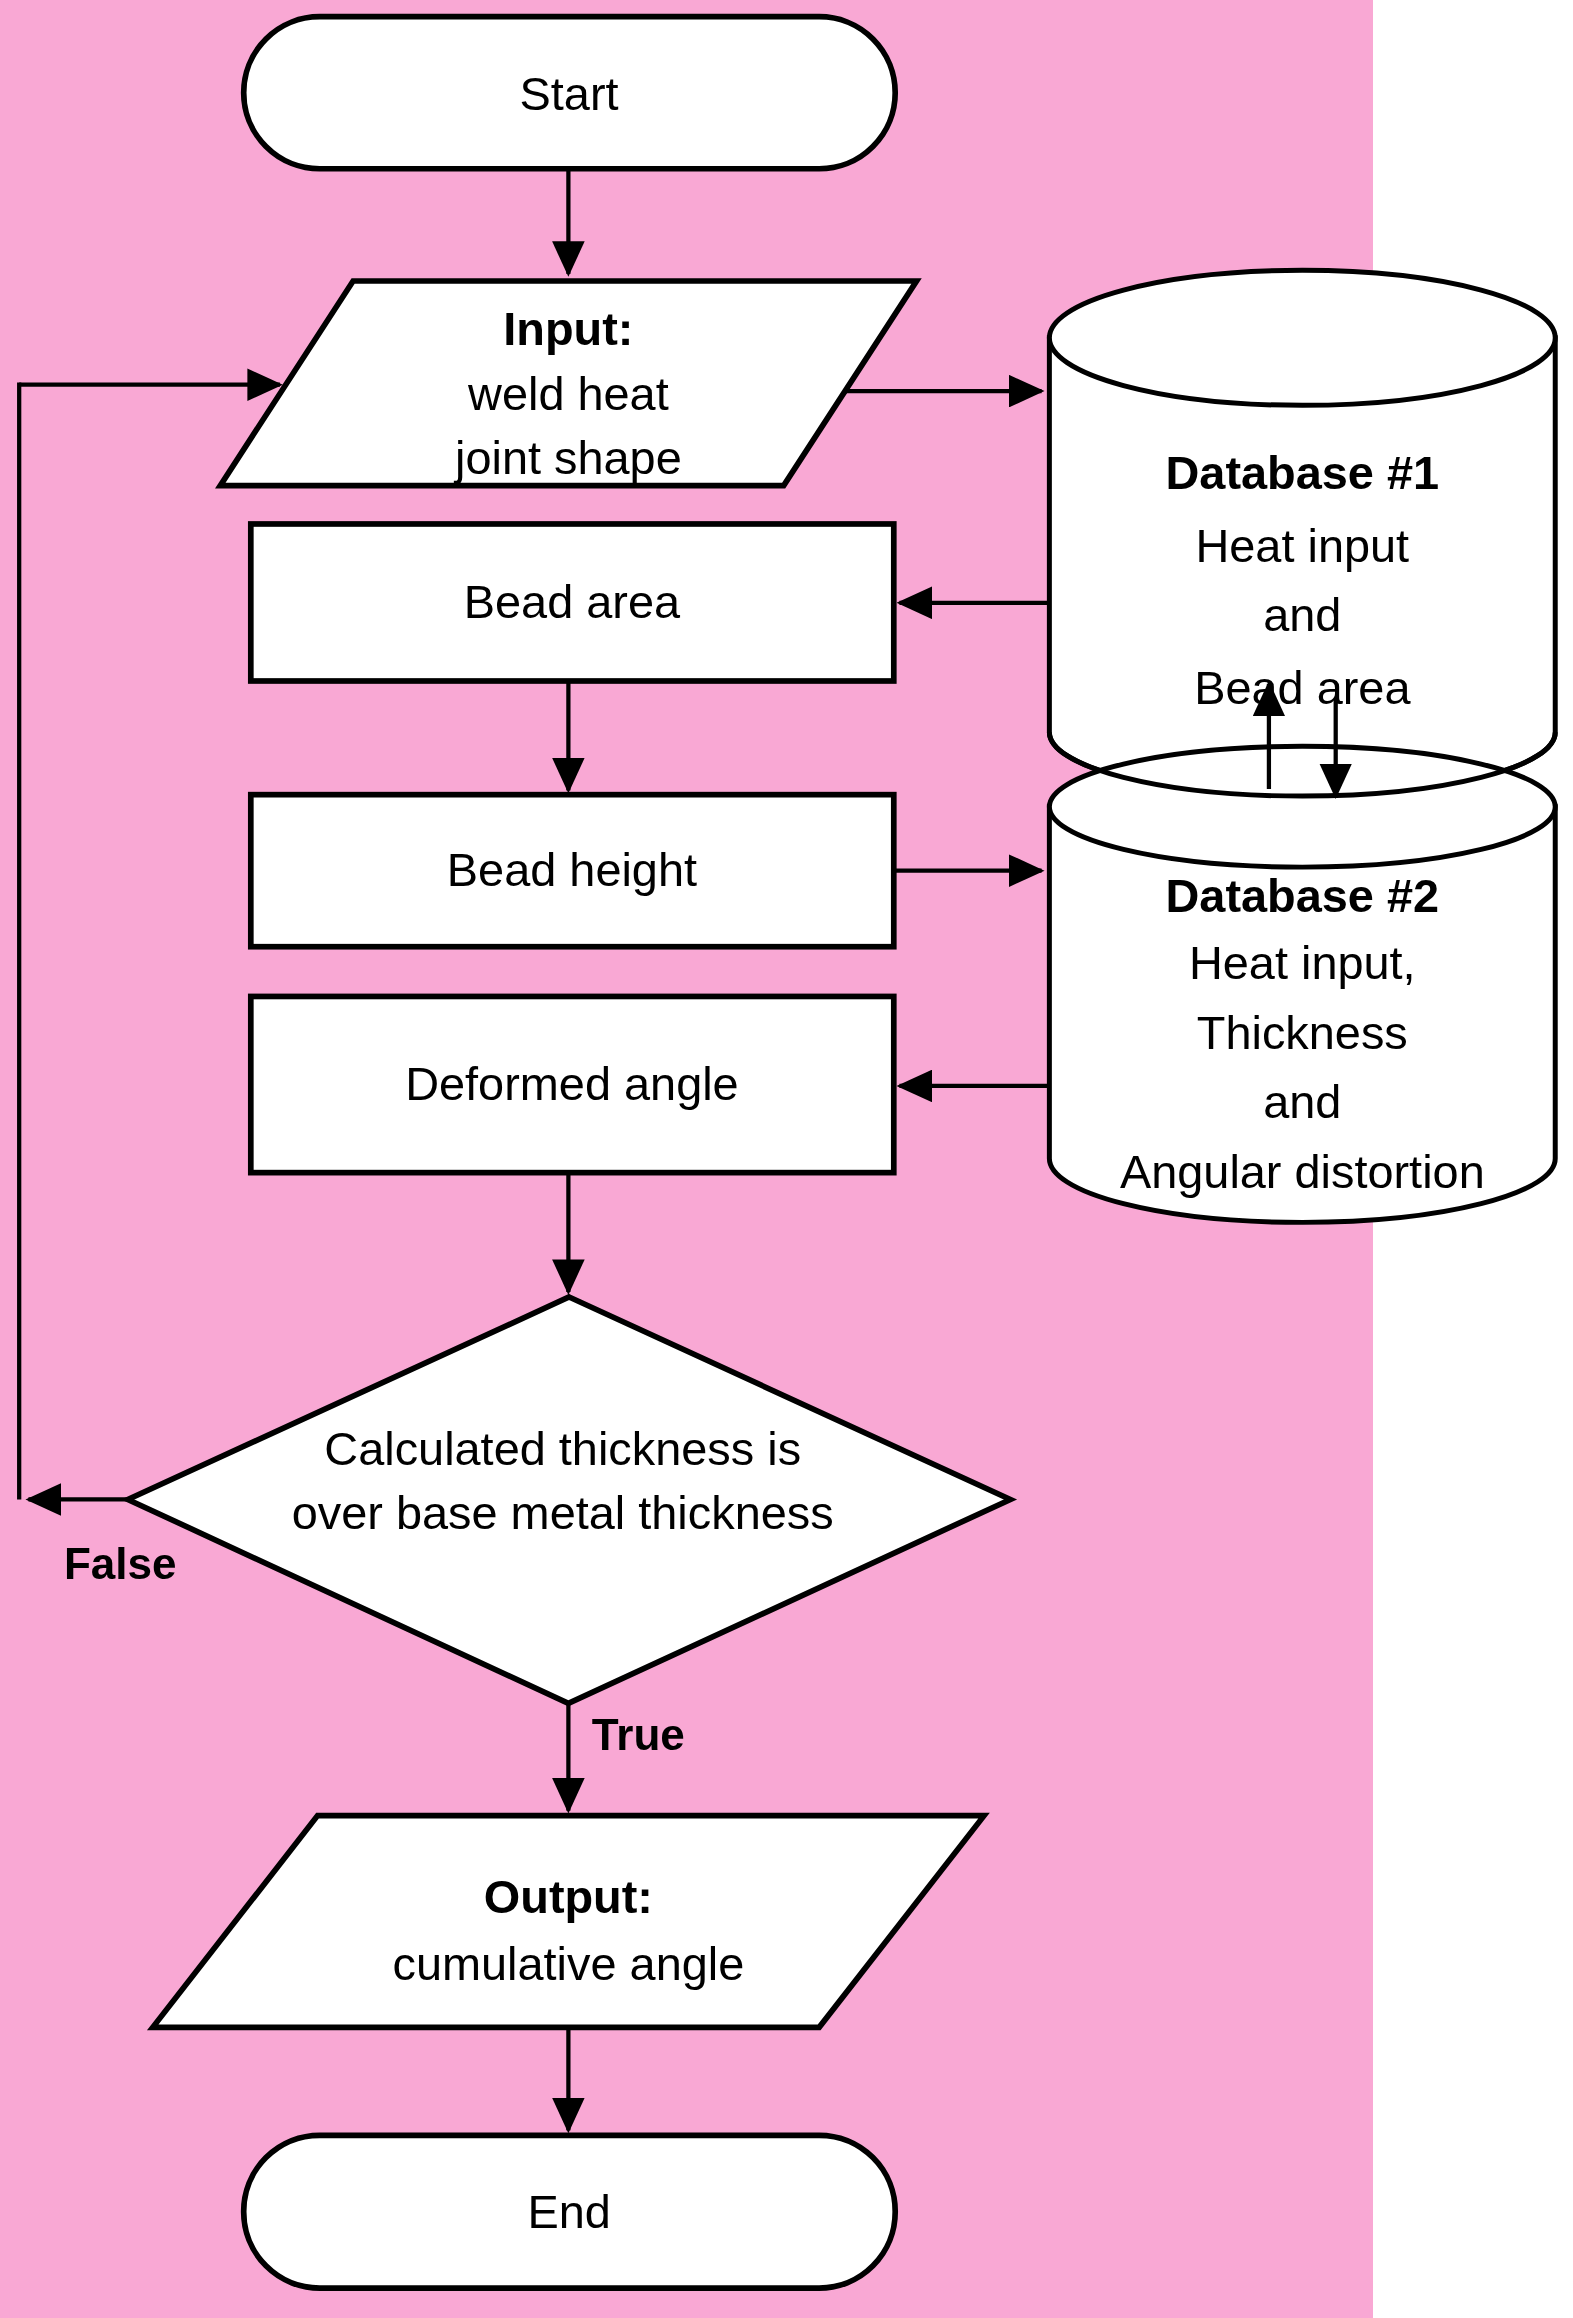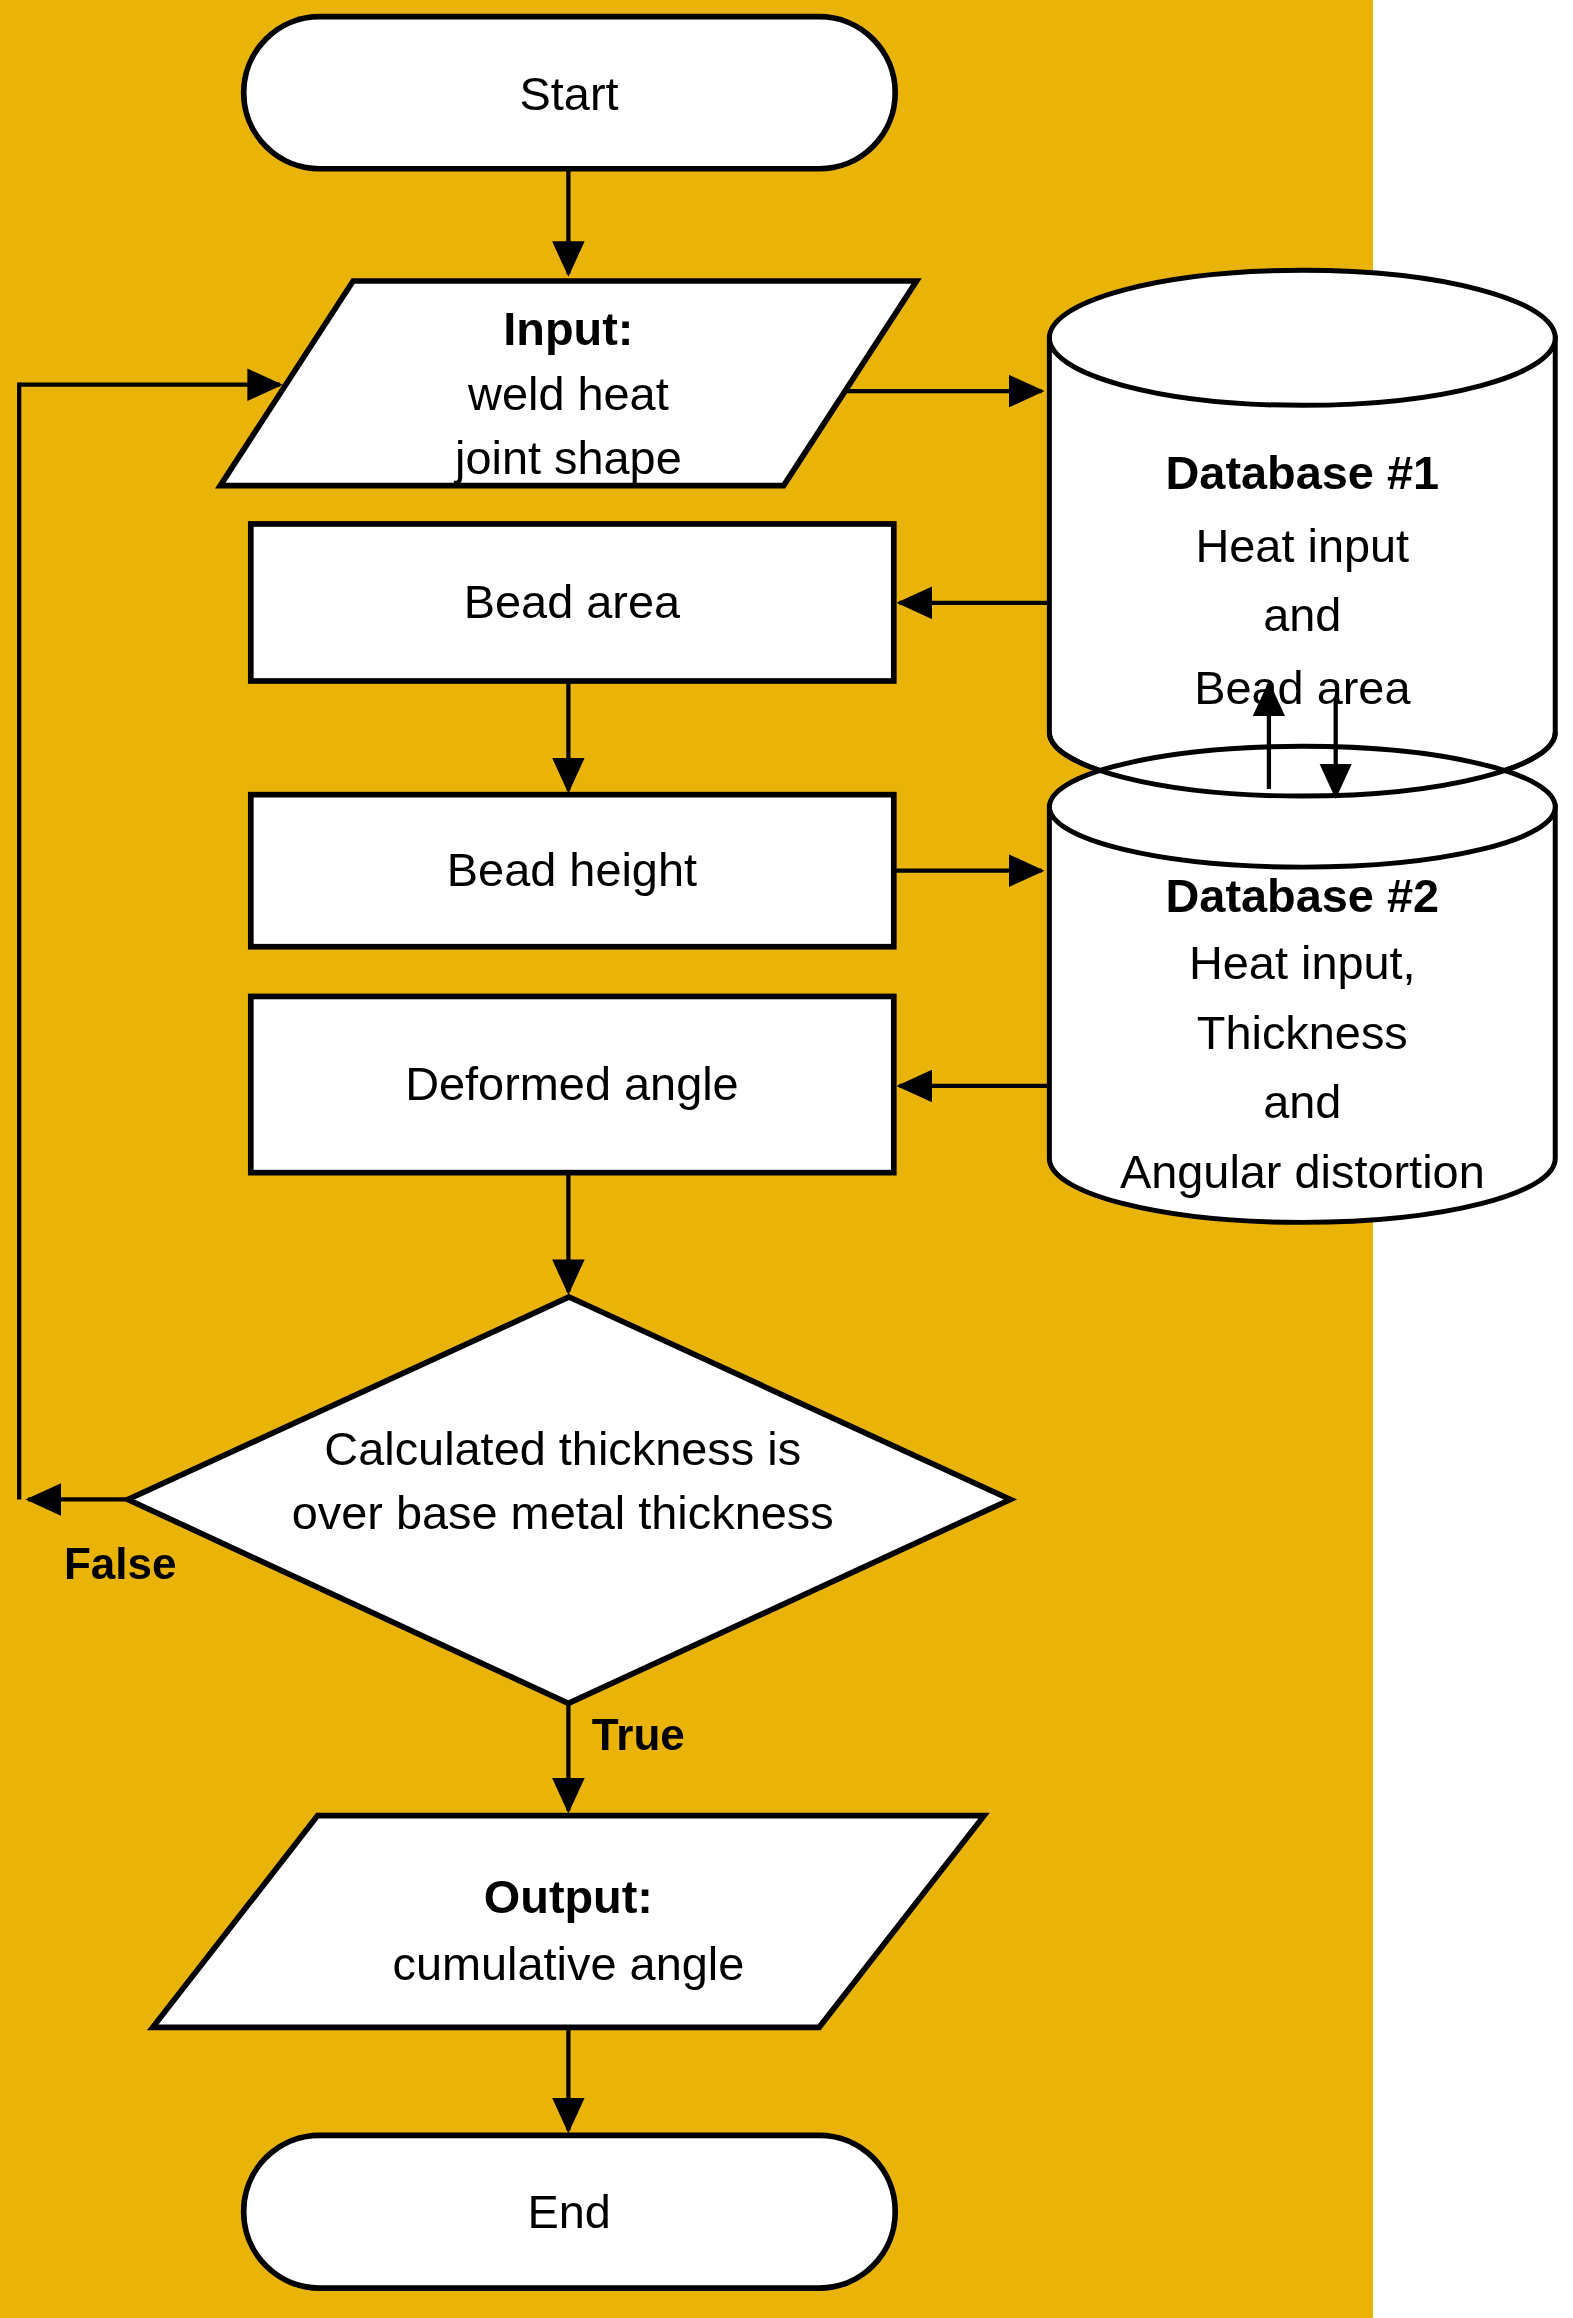--- a/index.html
+++ b/index.html
@@ -3,21 +3,21 @@
 <meta charset="utf-8">
 <style>
   html, body {
     margin: 0;
     padding: 0;
     background: #ffffff;
   }
   .page {
     width: 1373px;
     height: 2319px;
-    background: #eab308;
+    background: #f9a8d4;
     position: relative;
     font-family: "Liberation Sans", sans-serif;
   }
   svg text {
     font-family: "Liberation Sans", sans-serif;
     fill: #000000;
   }
   .node-text   { font-size: 66px; }
   .node-title  { font-size: 66px; font-weight: bold; }
   .edge-label  { font-size: 62px; font-weight: bold; }

